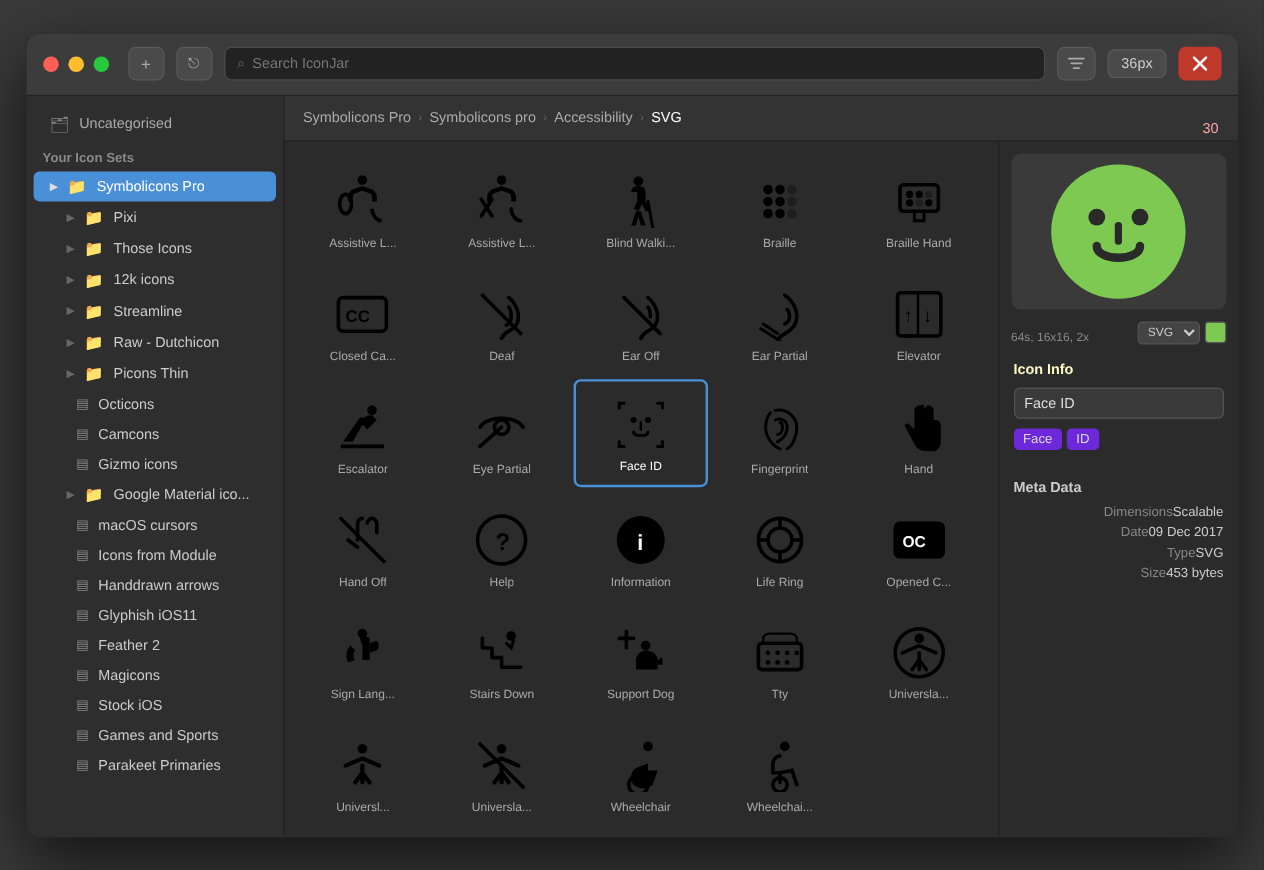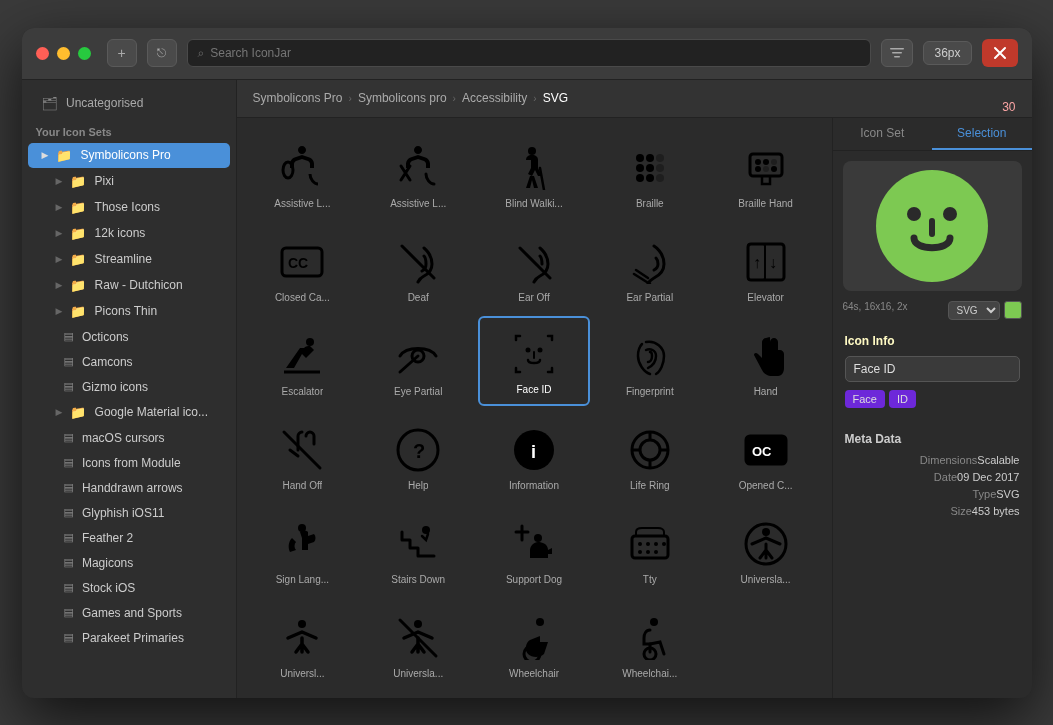--- a/index.html
+++ b/index.html
@@ -267,21 +267,21 @@
       justify-content: center;
       background: #3a3a3a;
       margin: 10px;
       border-radius: 8px;
       height: 130px;
       flex-shrink: 0;
     }
     .preview-meta {
       padding: 0 10px 6px;
       display: flex;
-      align-items: flex-start;
+      align-items: flex-end;
       justify-content: space-between;
       flex-shrink: 0;
     }
     .preview-meta-text {
       color: #888;
       font-size: 10px;
     }
     .preview-format {
       display: flex;
       align-items: center;
@@ -885,24 +885,20 @@
                 </svg>
               </div>
               <span class="icon-label">Wheelchai...</span>
             </div>
 
           </div>
         </div>
 
         <div class="right-panel">
 
-          <div class="panel-tabs">
-            <div class="panel-tab">Icon Set</div>
-            <div class="panel-tab active">Selection</div>
-          </div>
 
           <div class="icon-preview">
             <svg width="120" height="120" viewBox="0 0 120 120">
               <circle cx="60" cy="60" r="56" fill="#7dc952"></circle>
 
               <circle cx="42" cy="48" r="7" fill="#2a2a2a"></circle>
               <circle cx="78" cy="48" r="7" fill="#2a2a2a"></circle>
               <path d="M42 72 C42 85 78 85 78 72" stroke="#2a2a2a" stroke-width="7" fill="none" stroke-linecap="round"></path>
               <line x1="60" y1="55" x2="60" y2="68" stroke="#2a2a2a" stroke-width="6" stroke-linecap="round"></line>
             </svg>

